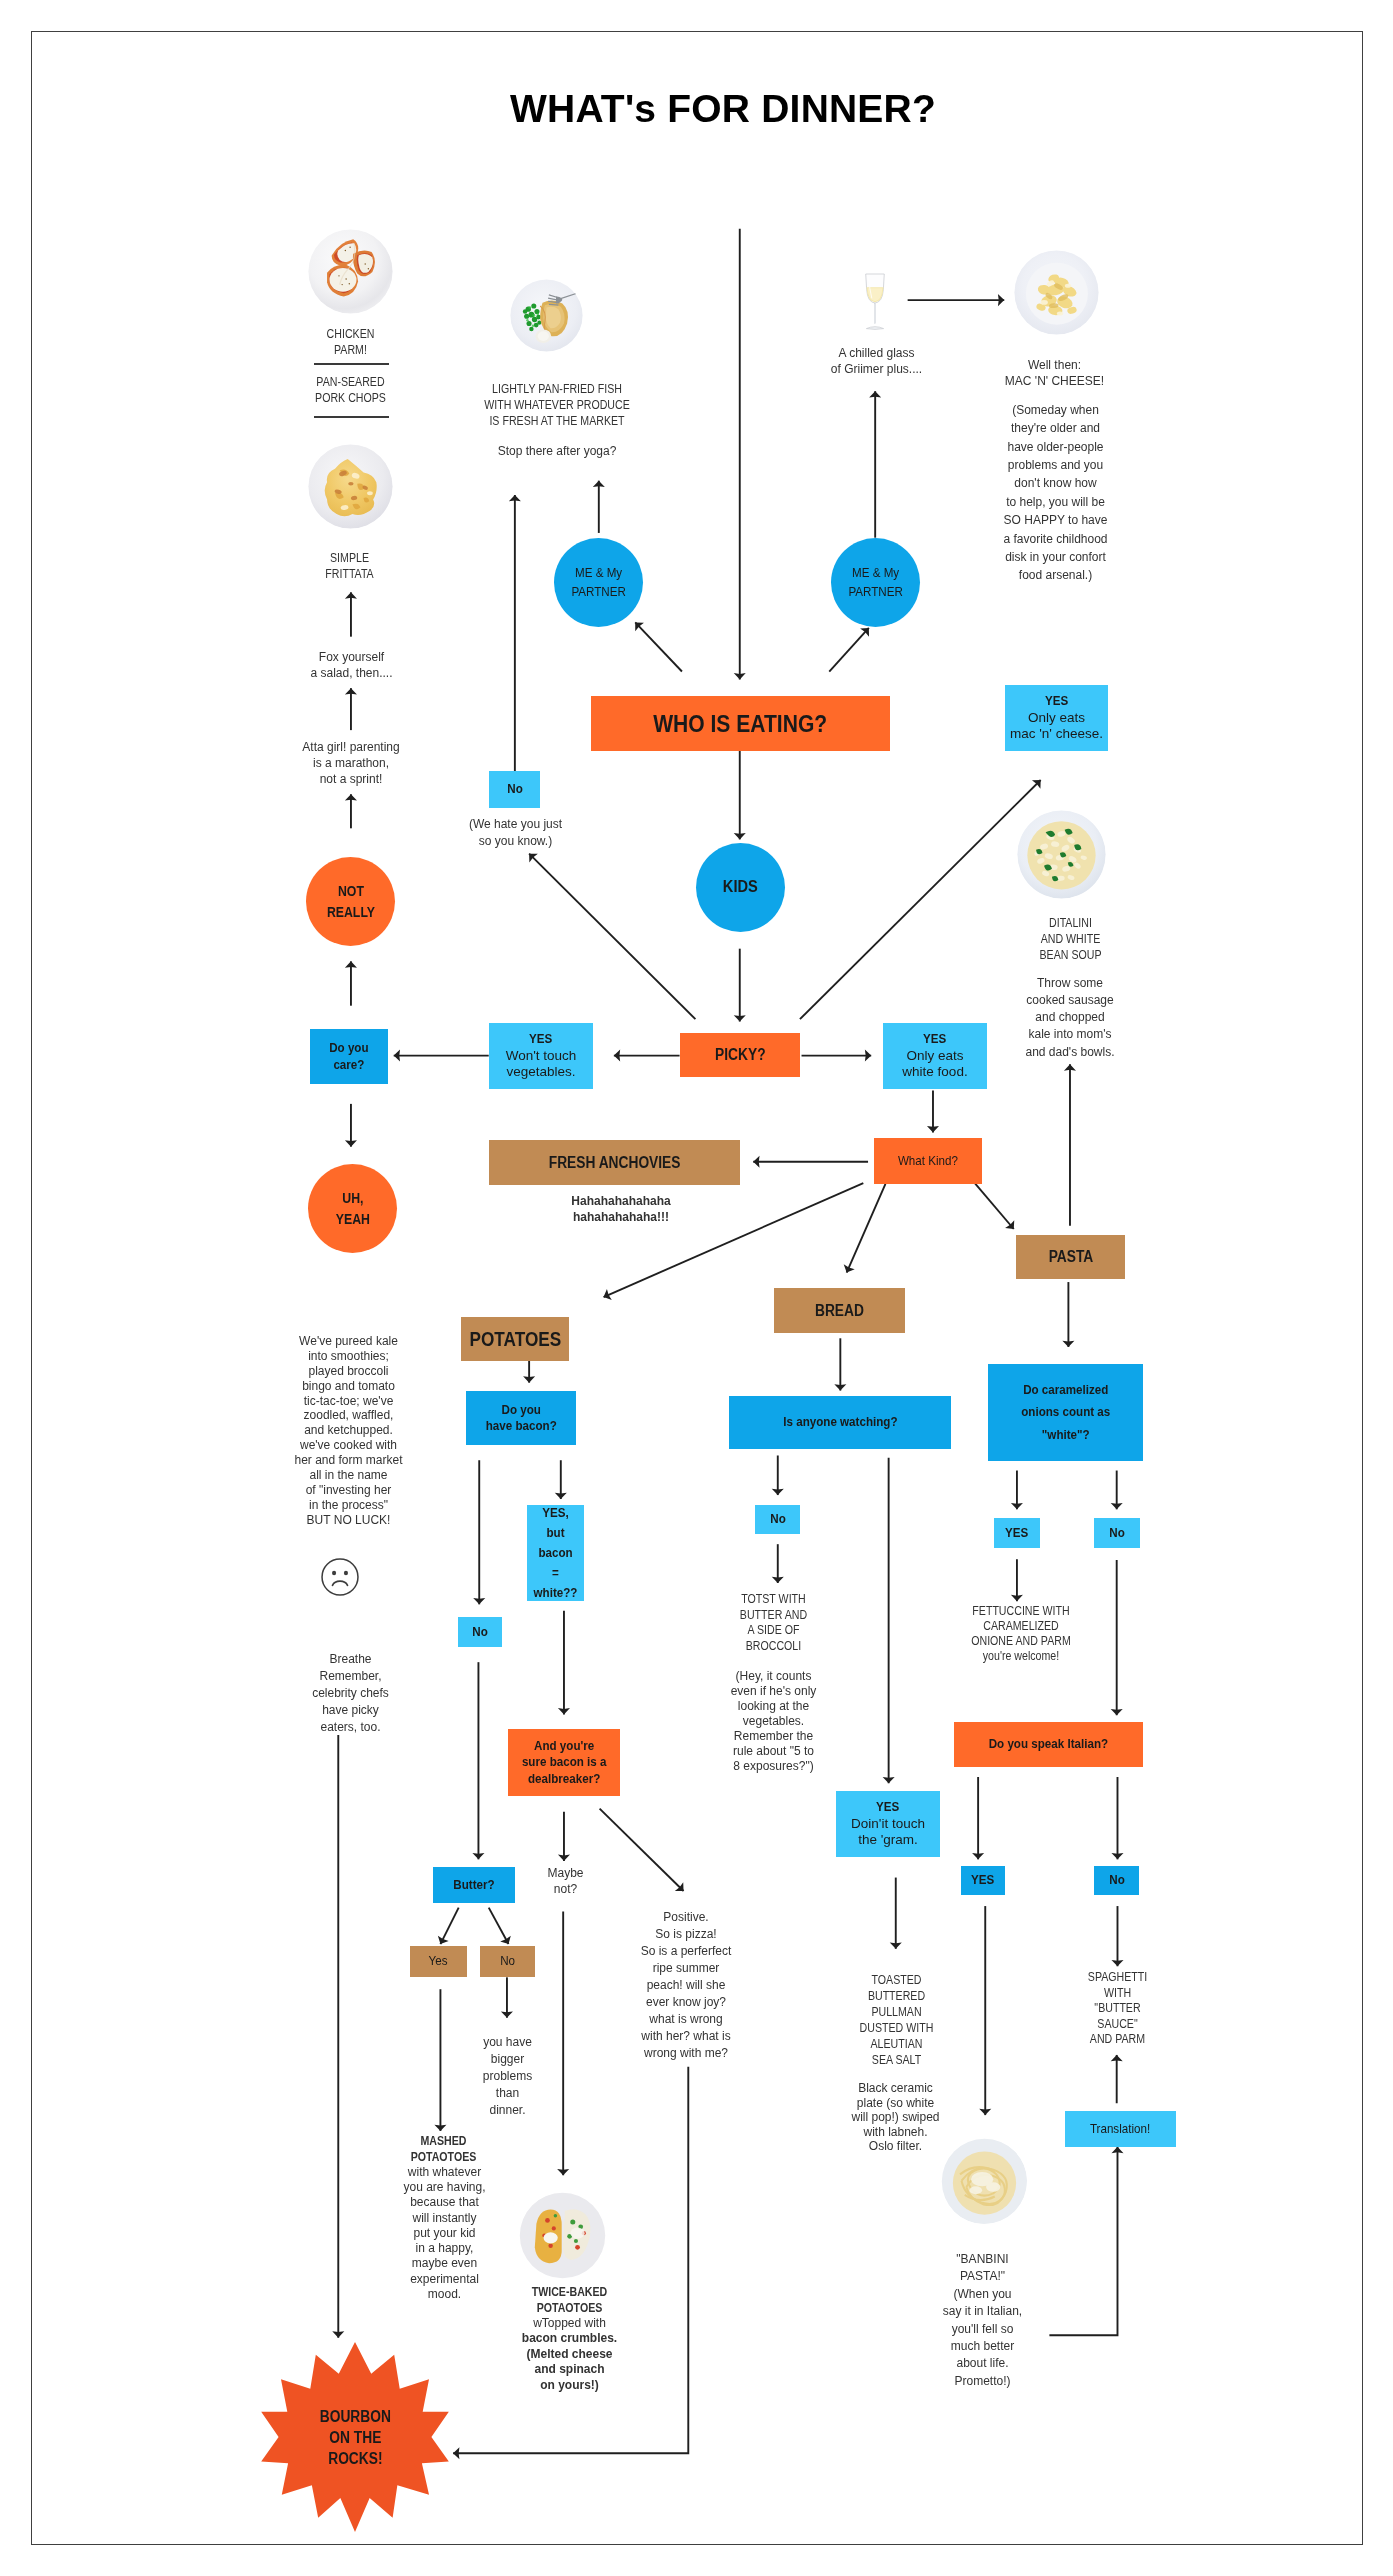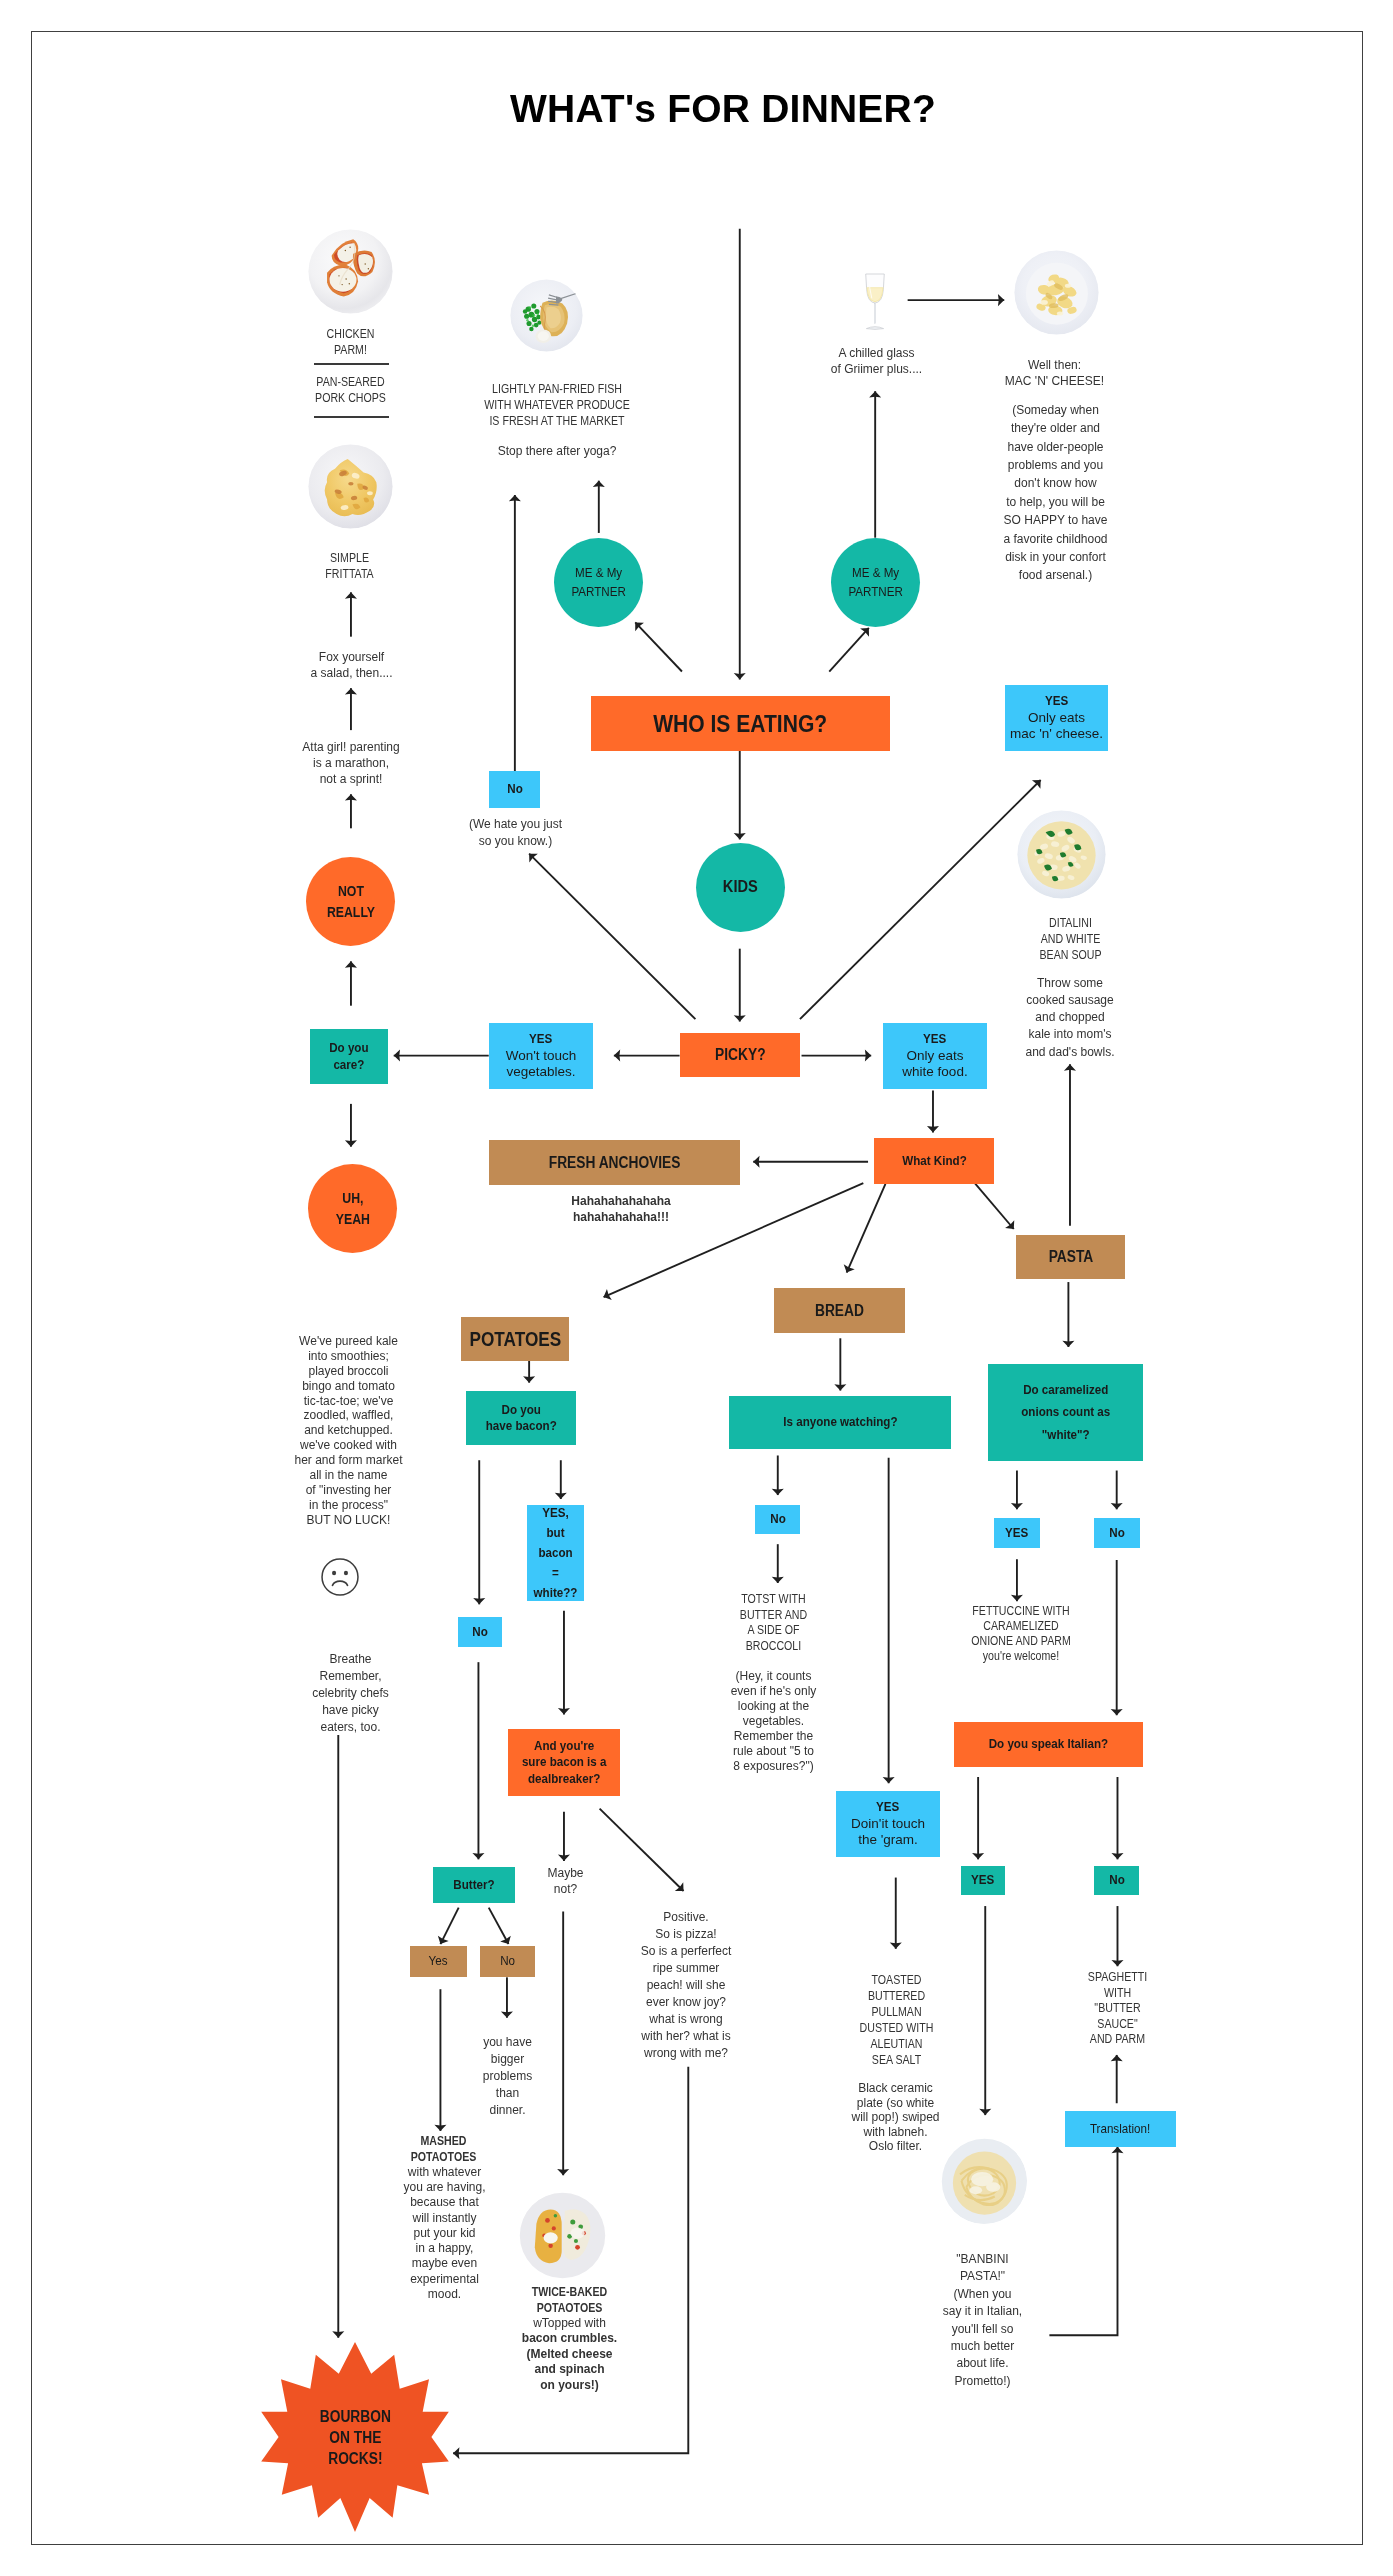--- a/index.html
+++ b/index.html
@@ -7,21 +7,21 @@
         font-family:"Liberation Sans",sans-serif;overflow:hidden;}
   #frame{position:absolute;left:31px;top:31px;width:1332px;height:2514px;
          border:1.6px solid #404040;box-sizing:border-box;}
   .node{position:absolute;box-sizing:border-box;display:flex;align-items:center;
         justify-content:center;text-align:center;color:#1a1a1a;line-height:1.22;
         white-space:pre-line;}
   .node>span{display:block;}
   .nx{display:block;transform:scaleX(0.86);white-space:pre-line;}
   .circ{border-radius:50%;}
   .orange{background:#FF6A29;}
-  .yellow{background:#14b8a6;}
+  .yellow{background:#0ea5e9;}
   .blue{background:#3DC7FA;}
   .brown{background:#C18B54;}
   .lbl{position:absolute;text-align:center;color:#333333;line-height:1.33;
        white-space:pre-line;font-size:12px;}
   .caps{transform:scaleX(0.885);}
   .bold{font-weight:bold;}
   svg#edges{position:absolute;left:0;top:0;width:1394px;height:2576px;}
   .title{position:absolute;font-weight:bold;color:#000;letter-spacing:0.2px;}
   .plate{position:absolute;border-radius:50%;overflow:hidden;}
   .hr{position:absolute;background:#3a3a3a;height:1.6px;}
@@ -188,21 +188,21 @@
     <span>Only eats</span>
     <span>white food.</span>
   </div>
 
   <div class="node blue" style="left:1005px;top:685px;width:103px;height:66px;font-size:13.5px;flex-direction:column;">
     <span class="bold nx">YES</span>
     <span>Only eats</span>
     <span>mac 'n' cheese.</span>
   </div>
 
-  <div class="node orange" style="left:874px;top:1138px;width:120px;height:46px;font-size:13.5px;font-weight:bold;"><span class="nx">What Kind?</span></div>
+  <div class="node orange" style="left:874px;top:1138px;width:108px;height:46px;font-size:13.5px;font-weight:normal;"><span class="nx">What Kind?</span></div>
 
   <div class="node brown" style="left:489px;top:1140px;width:251px;height:45px;font-size:16px;font-weight:bold;"><span class="nx">FRESH ANCHOVIES</span></div>
 
   <div class="node brown" style="left:461px;top:1273px;width:108px;height:44px;font-size:20px;font-weight:bold;margin-top:44px;"><span class="nx">POTATOES</span></div>
 
   <div class="node brown" style="left:774px;top:1288px;width:131px;height:45px;font-size:16px;font-weight:bold;"><span class="nx">BREAD</span></div>
 
   <div class="node brown" style="left:1016px;top:1235px;width:109px;height:44px;font-size:16px;font-weight:bold;"><span class="nx">PASTA</span></div>
 
   <div class="node yellow" style="left:466px;top:1391px;width:110px;height:54px;font-size:13.5px;font-weight:bold;"><span class="nx">Do you

